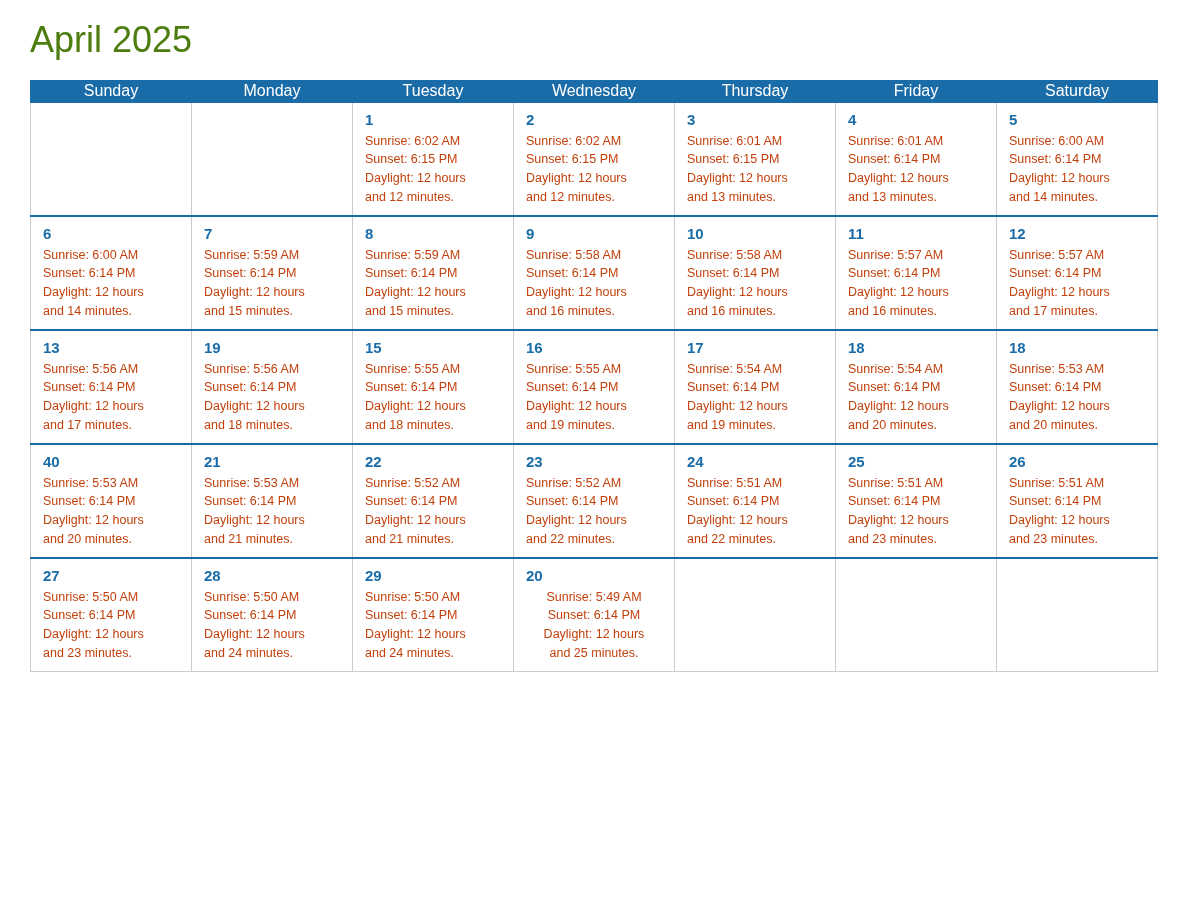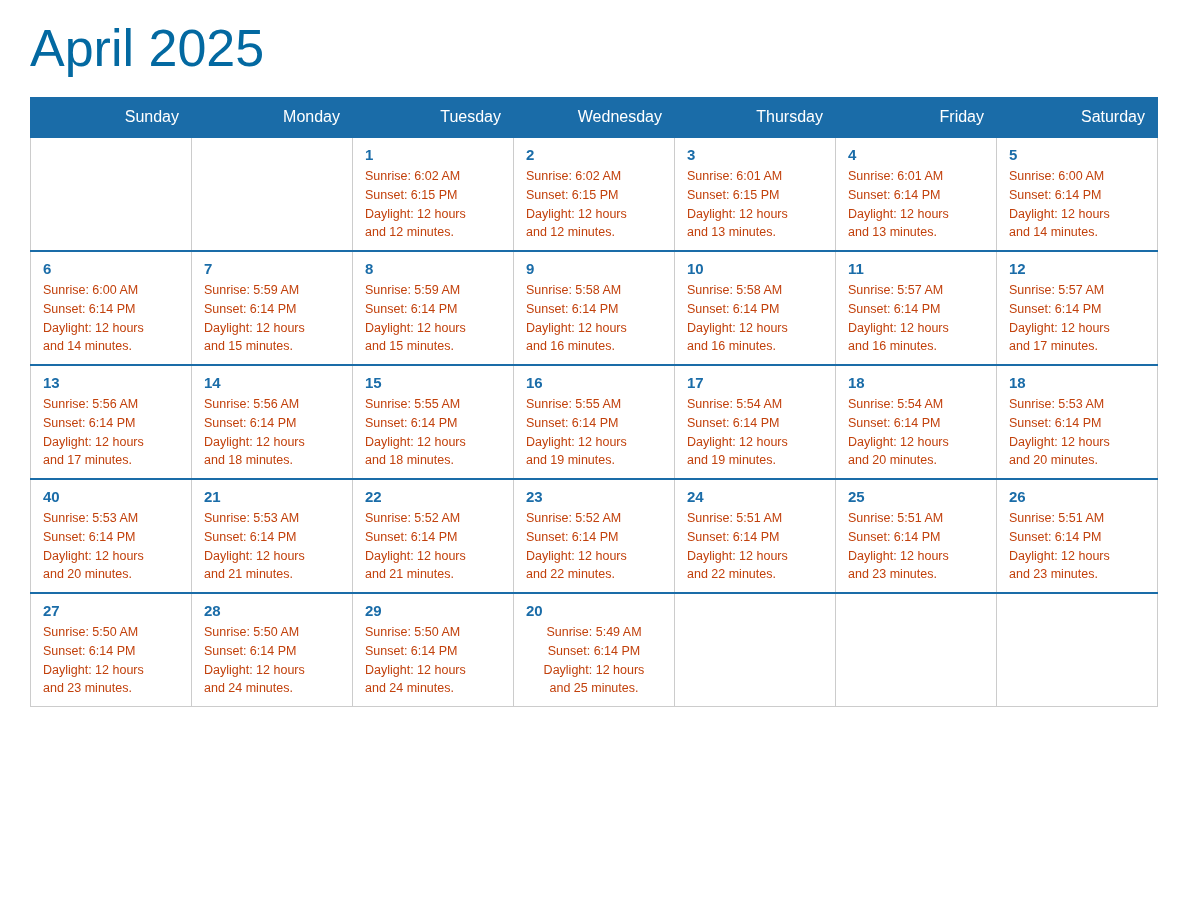--- a/index.html
+++ b/index.html
@@ -42,40 +42,40 @@
     .logo-blue {
       color: #1a6ca8;
       font-size: 28px;
       font-weight: bold;
       margin-left: 0;
     }
     .title-section {
       text-align: right;
     }
     .month-title {
-      font-size: 52px;
+      font-size: 36px;
       font-weight: normal;
-      color: #0369a1;
+      color: #4d7c0f;
       line-height: 1.1;
     }
     .location-title {
       font-size: 22px;
       color: #555;
       margin-top: 4px;
     }
     .calendar-table {
       width: 100%;
       border-collapse: collapse;
       border: 1px solid #aaa;
     }
     .calendar-table th {
       background-color: #1a6ca8;
       color: #fff;
-      padding: 10px 12px;
-      text-align: right;
+      padding: 1px 12px;
+      text-align: center;
       font-size: 16px;
       font-weight: normal;
       border: 1px solid #1a6ca8;
     }
     .calendar-table td {
       vertical-align: top;
       padding: 8px 12px;
       border: 1px solid #ccc;
       width: 14.28%;
       min-height: 90px;
@@ -213,21 +213,21 @@
       </tr>
       <tr class="week-row">
         <td>
           <span class="day-number">13</span>
           <div class="day-info" style="white-space: pre-line;">Sunrise: 5:56 AM
 Sunset: 6:14 PM
 Daylight: 12 hours
 and 17 minutes.</div>
         </td>
         <td>
-          <span class="day-number">14</span>
+          <span class="day-number">19</span>
           <div class="day-info" style="white-space: pre-line;">Sunrise: 5:56 AM
 Sunset: 6:14 PM
 Daylight: 12 hours
 and 18 minutes.</div>
         </td>
         <td>
           <span class="day-number">15</span>
           <div class="day-info" style="white-space: pre-line;">Sunrise: 5:55 AM
 Sunset: 6:14 PM
 Daylight: 12 hours

